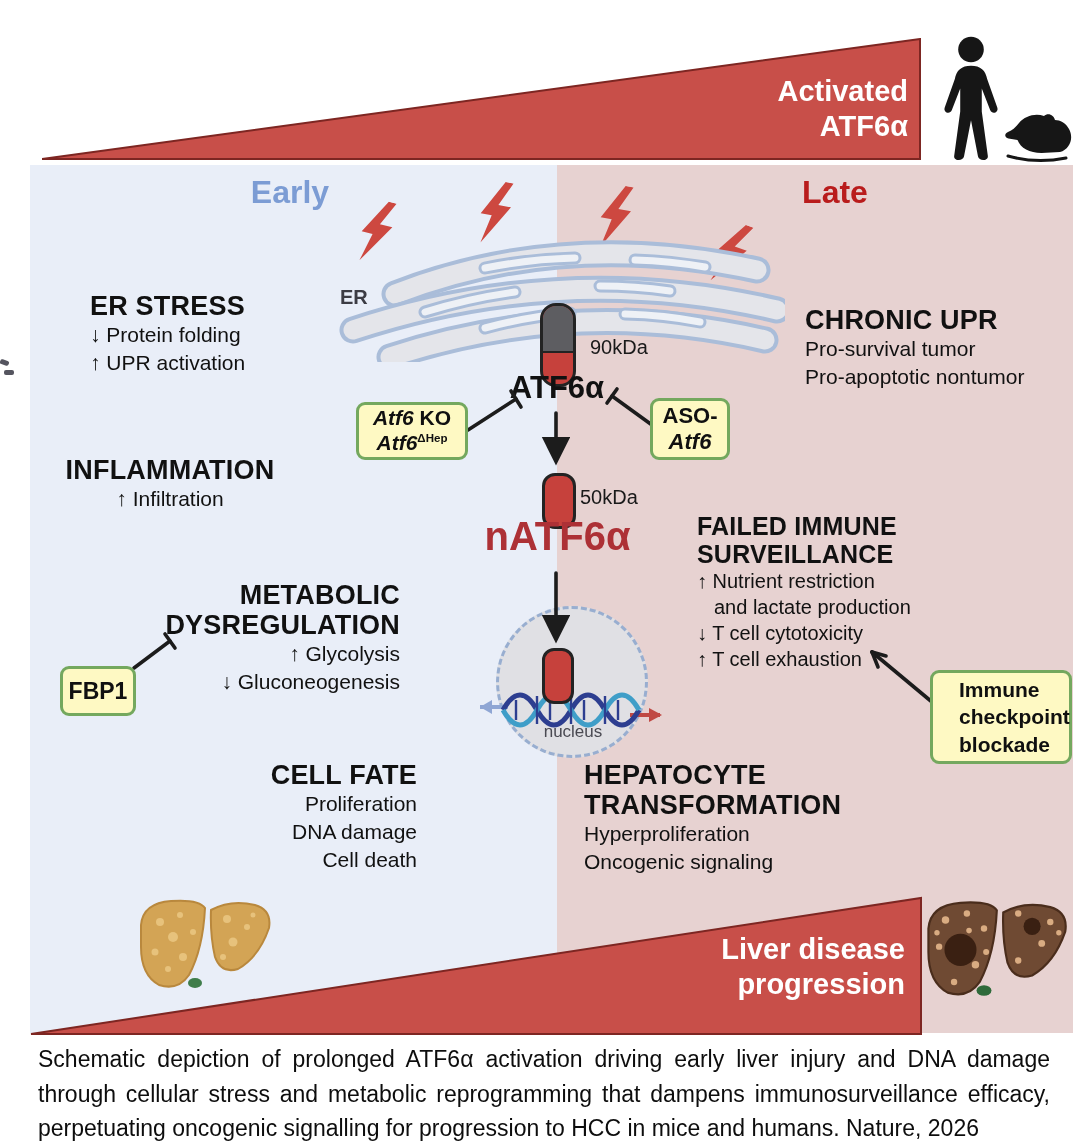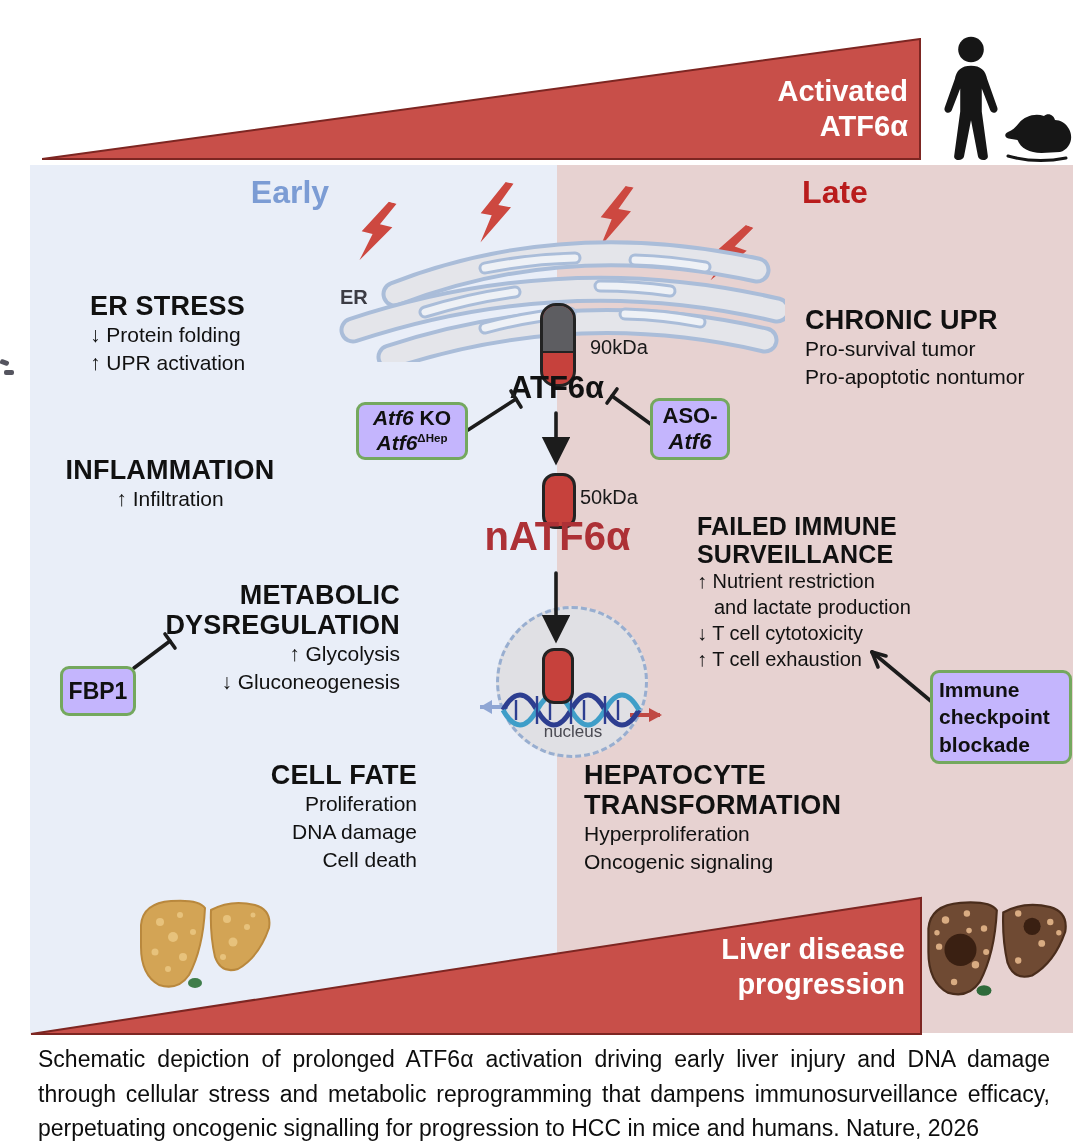--- a/index.html
+++ b/index.html
@@ -27,28 +27,28 @@
   .nuc-capsule{left:542px;top:648px;width:26px;height:50px;border-radius:12px;}
   .mass-label{font-size:20px;color:#1a1a1a;font-weight:500;}
   .atf6-name{left:492px;top:370px;width:130px;text-align:center;font-size:31px;font-weight:800;color:#111;}
   .natf6-name{left:455px;top:514px;width:205px;text-align:center;font-size:40px;font-weight:700;color:#ad3136;}
   .er-label{left:340px;top:286px;font-size:20px;color:#3c3c44;font-weight:600;}
   
   .nucleus{left:496px;top:606px;width:152px;height:152px;border-radius:50%;
     background:#e0e0e4;border:3px dashed #98aed0;box-sizing:border-box;}
   .nucleus-label{left:528px;top:722px;width:90px;text-align:center;font-size:17px;color:#4a4a52;}
   
-  .gbox{background:#c4b5fd;border:3px solid #74a85e;border-radius:9px;color:#101010;
+  .gbox{background:#fef9c3;border:3px solid #74a85e;border-radius:9px;color:#101010;
     font-weight:800;display:flex;flex-direction:column;justify-content:center;box-sizing:border-box;}
   .gbox i{font-style:italic;}
   .gbox sup{font-size:0.55em;}
   .atf6ko-box{left:356px;top:402px;width:112px;height:58px;font-size:21px;text-align:center;line-height:1.18;}
   .aso-box{left:650px;top:398px;width:80px;height:62px;font-size:22px;text-align:center;line-height:1.2;font-style:normal;}
   .fbp1-box{left:60px;top:666px;width:76px;height:50px;font-size:23px;text-align:center;}
-  .icb-box{left:930px;top:670px;width:142px;height:94px;font-size:21px;text-align:left;padding-left:6px;line-height:1.3;}
+  .icb-box{left:930px;top:670px;width:142px;height:94px;font-size:21px;text-align:left;padding-left:26px;line-height:1.3;}
   
   .sec{color:#111;}
   .sec .title{font-weight:800;font-size:27px;line-height:1.12;letter-spacing:0.2px;}
   .sec .line{font-size:21px;line-height:1.32;}
   .sec-er{left:90px;top:291px;width:205px;text-align:left;}
   .sec-inflammation{left:50px;top:455px;width:240px;text-align:center;}
   .sec-metabolic{left:165px;top:580px;width:235px;text-align:right;}
   .sec-chronic{left:805px;top:305px;width:265px;text-align:left;}
   .sec-immune{left:697px;top:512px;width:255px;text-align:left;}
   .sec-immune .title{font-size:25px;}

